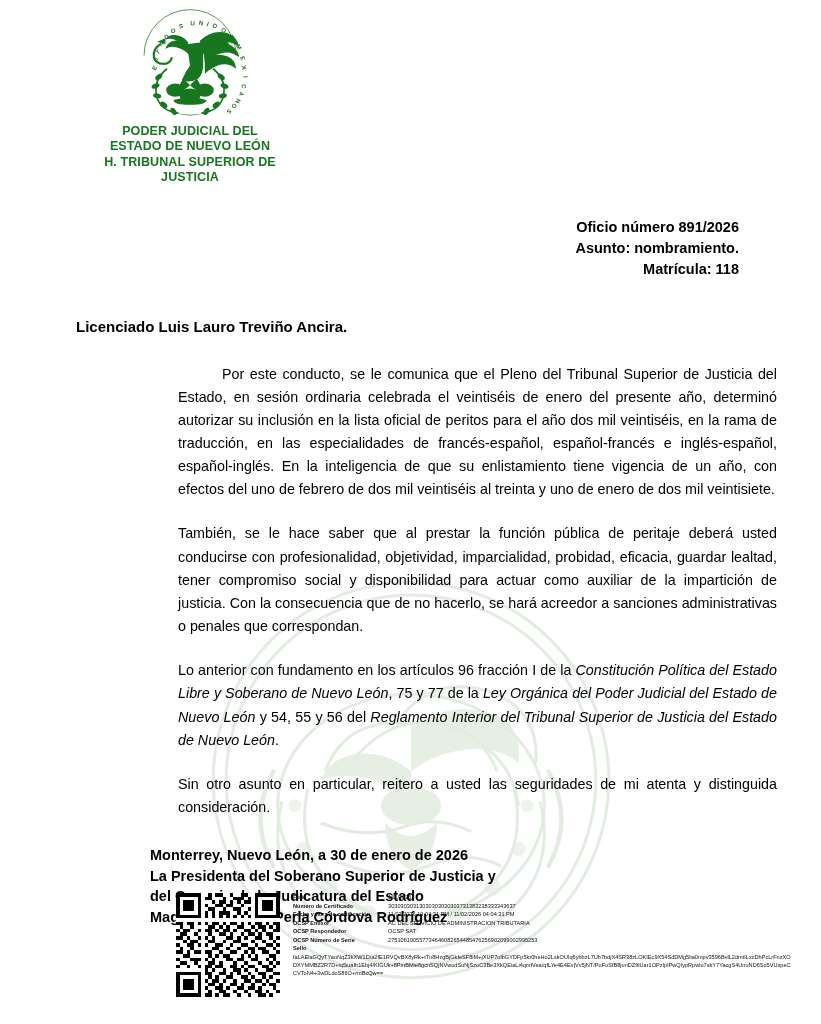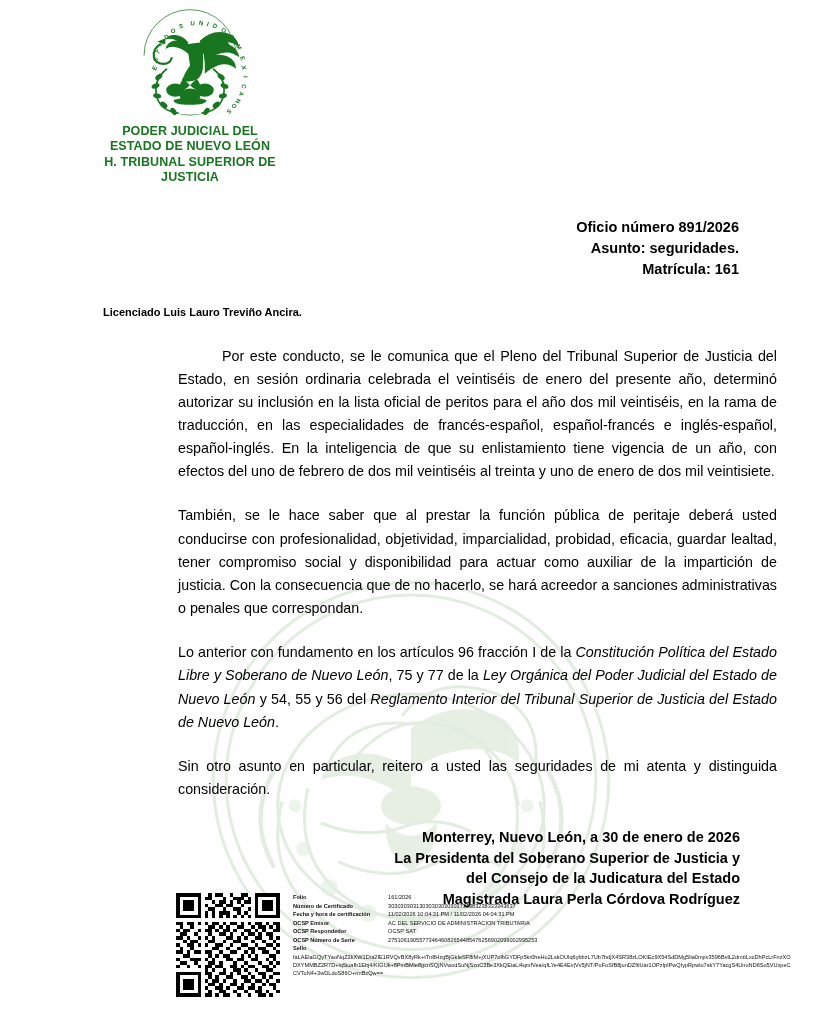--- a/index.html
+++ b/index.html
@@ -67,23 +67,23 @@
     margin-top: 32px;
     padding-right: 82px;
     text-align: right;
     font-size: 14.5px;
     font-weight: bold;
     line-height: 1.45;
   }
 
   
   .addressee {
-    margin-top: 24px;
-    padding-left: 103px;
-    font-size: 11px;
+    margin-top: 36px;
+    padding-left: 76px;
+    font-size: 15px;
     font-weight: bold;
     line-height: 1.5;
   }
 
   
   .body-area {
     padding-left: 178px;
     padding-right: 44px;
     margin-top: 24px;
   }
@@ -93,25 +93,25 @@
     line-height: 1.62;
     text-align: justify;
     margin-bottom: 21px;
   }
   .para.indent { text-indent: 44px; }
   .para em { font-style: italic; }
 
   
   .signature {
     margin-top: 26px;
-    text-align: right;
+    text-align: left;
     font-size: 14.5px;
     font-weight: bold;
     line-height: 1.42;
-    padding-right: 81px;
+    padding-right: 46px;
     padding-left: 150px;
   }
 
   
   .cert-block {
     position: absolute;
     left: 176px;
     top: 893px;
     display: flex;
     align-items: flex-start;
@@ -278,22 +278,22 @@
       <div class="org-name">
         <div>PODER JUDICIAL DEL</div>
         <div>ESTADO DE NUEVO LEÓN</div>
         <div>H. TRIBUNAL SUPERIOR DE</div>
         <div>JUSTICIA</div>
       </div>
     </div>
 
     <div class="reference">
       <div>Oficio número 891/2026</div>
-      <div>Asunto: seguridades.</div>
-      <div>Matrícula: 161</div>
+      <div>Asunto: nombramiento.</div>
+      <div>Matrícula: 118</div>
     </div>
 
     <div class="addressee">
       <div>Licenciado Luis Lauro Treviño Ancira.</div>
     </div>
 
     <div class="body-area">
       <p class="para indent">Por este conducto, se le comunica que el Pleno del Tribunal Superior de Justicia del Estado, en sesión ordinaria celebrada el veintiséis de enero del presente año, determinó autorizar su inclusión en la lista oficial de peritos para el año dos mil veintiséis, en la rama de traducción, en las especialidades de francés-español, español-francés e inglés-español, español-inglés. En la inteligencia de que su enlistamiento tiene vigencia de un año, con efectos del uno de febrero de  dos mil veintiséis al treinta y uno de enero de  dos mil veintisiete.</p>
       <p class="para">También, se le hace saber que al prestar la función pública de peritaje deberá usted conducirse con profesionalidad, objetividad, imparcialidad, probidad, eficacia, guardar lealtad, tener compromiso social y disponibilidad para actuar como auxiliar de la impartición de justicia. Con la consecuencia que de no hacerlo, se hará acreedor a sanciones administrativas o penales que correspondan.</p>
       <p class="para"><span>Lo anterior con fundamento en los artículos 96 fracción I de la </span><em>Constitución Política del Estado Libre y Soberano de Nuevo León</em><span>, 75 y 77 de la </span><em>Ley Orgánica del Poder Judicial del Estado de Nuevo León</em><span> y 54, 55 y 56 del </span><em>Reglamento Interior del Tribunal Superior de Justicia del Estado de Nuevo León</em><span>.</span></p>

